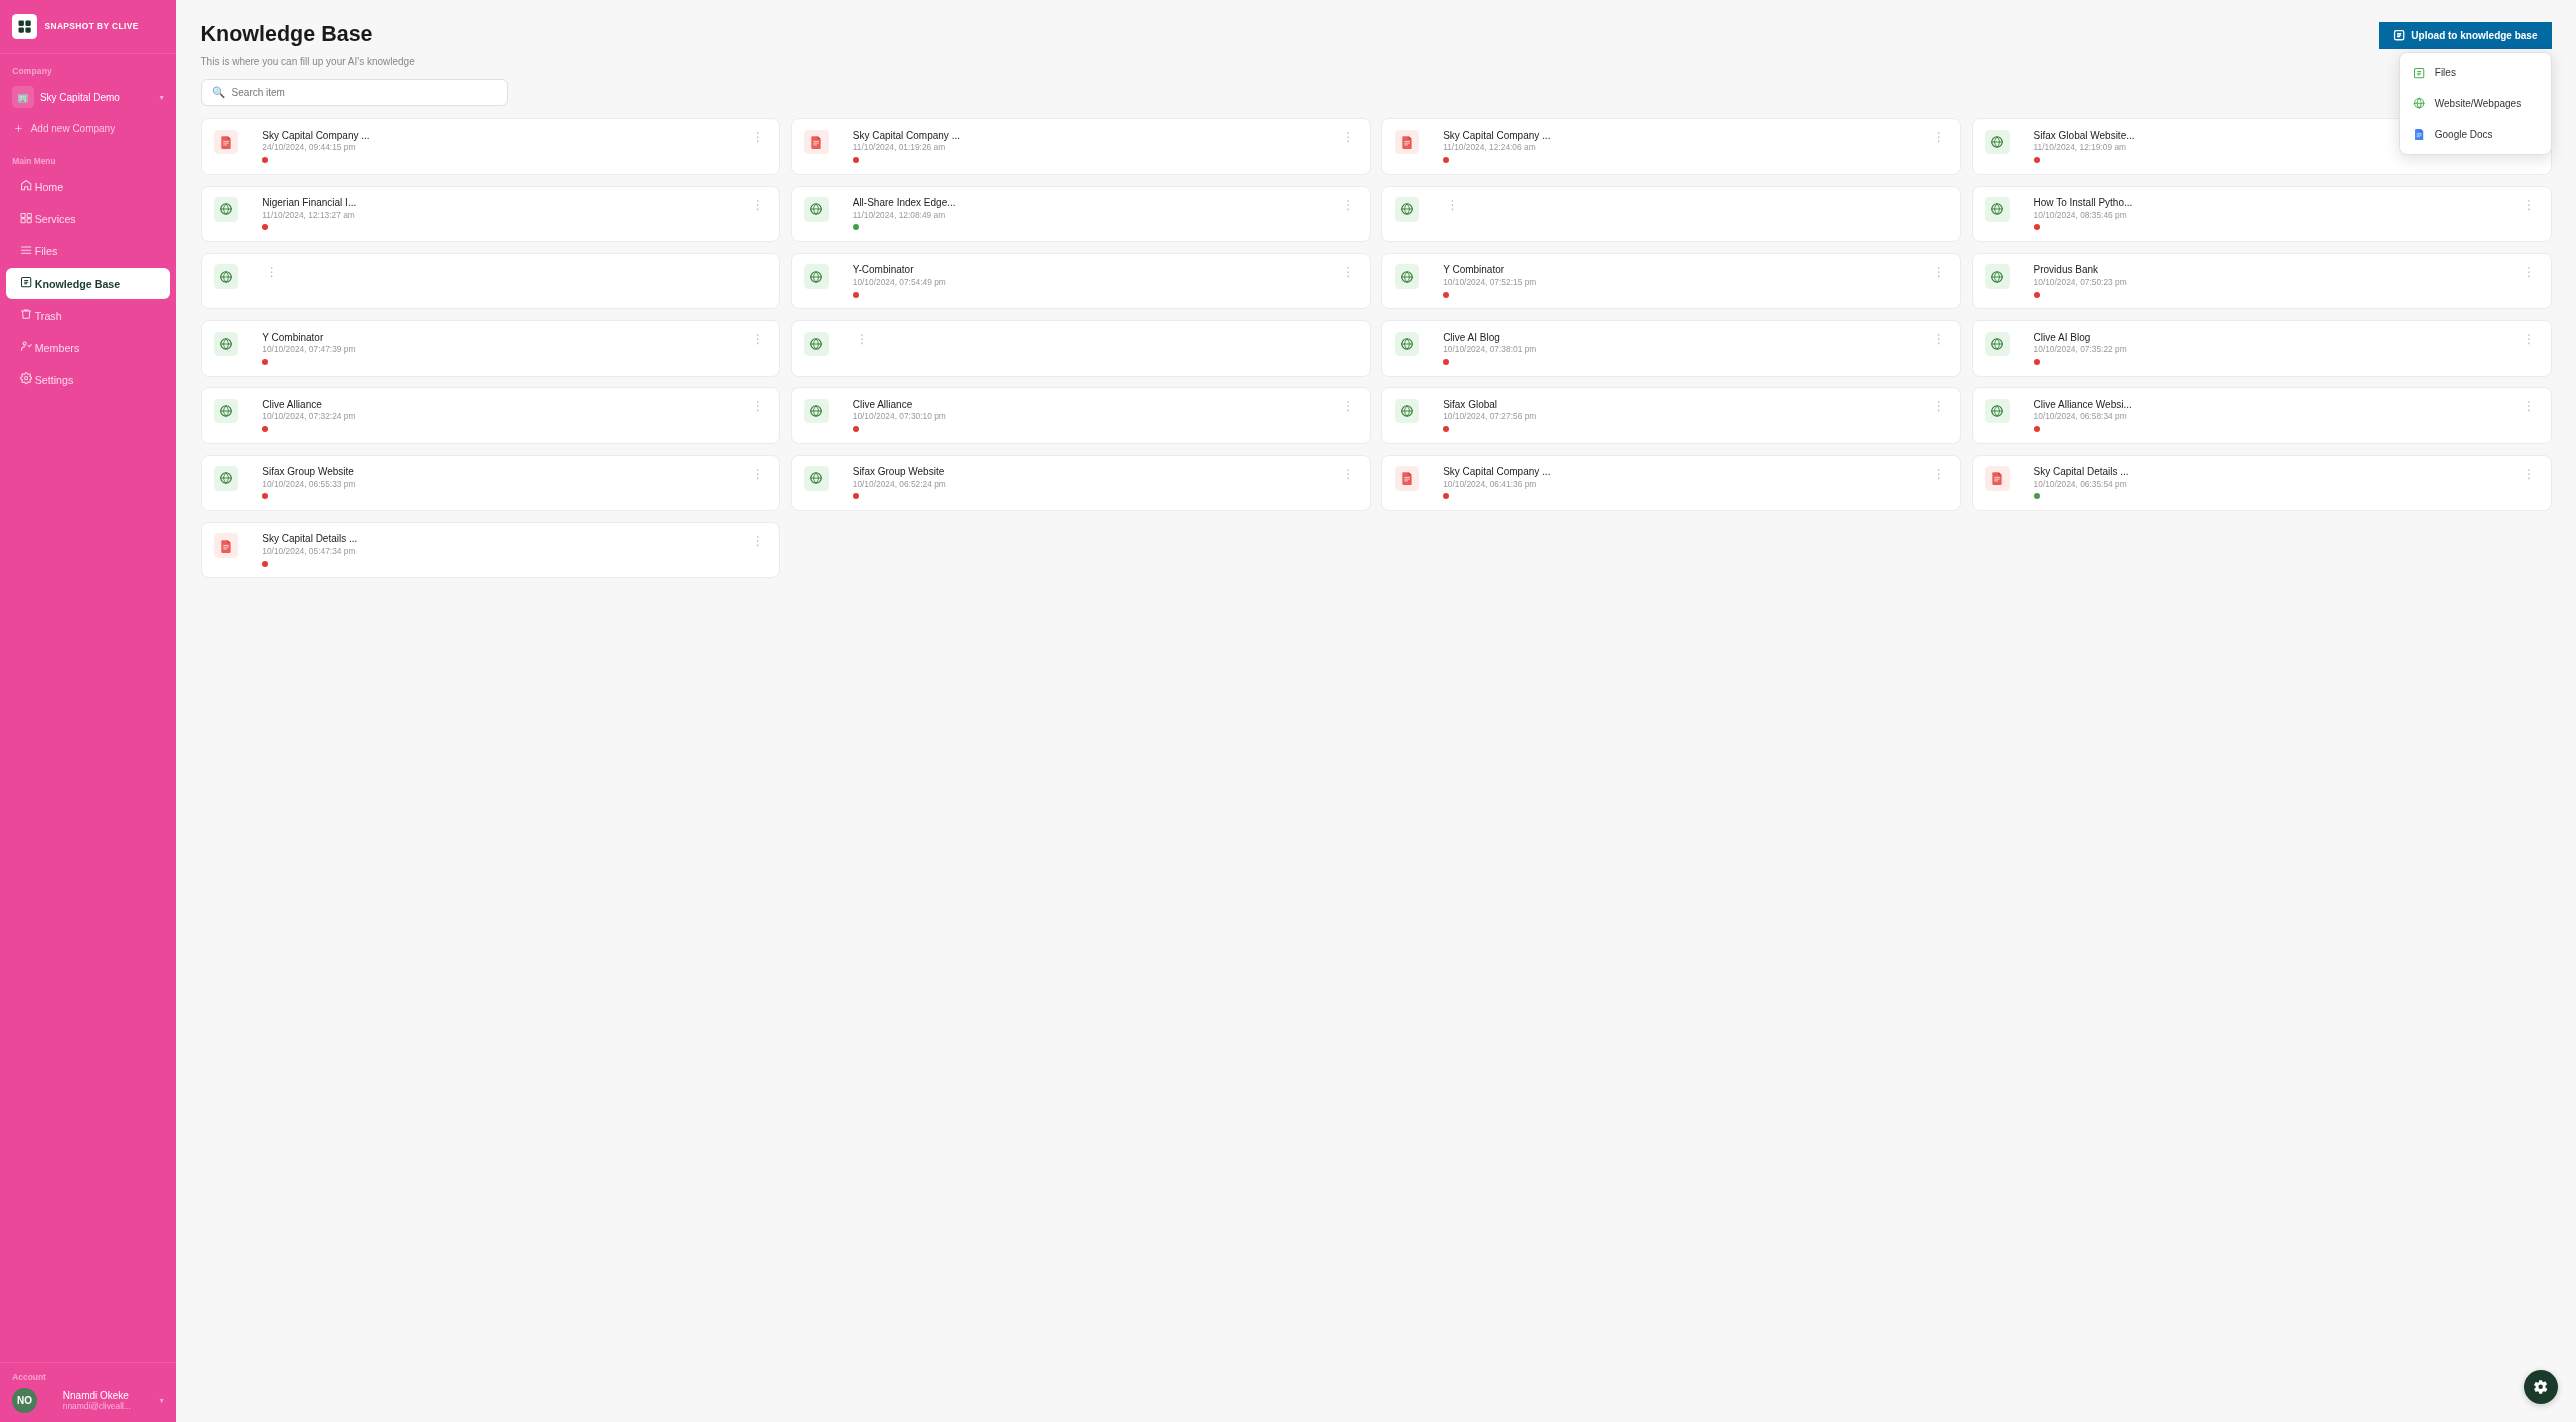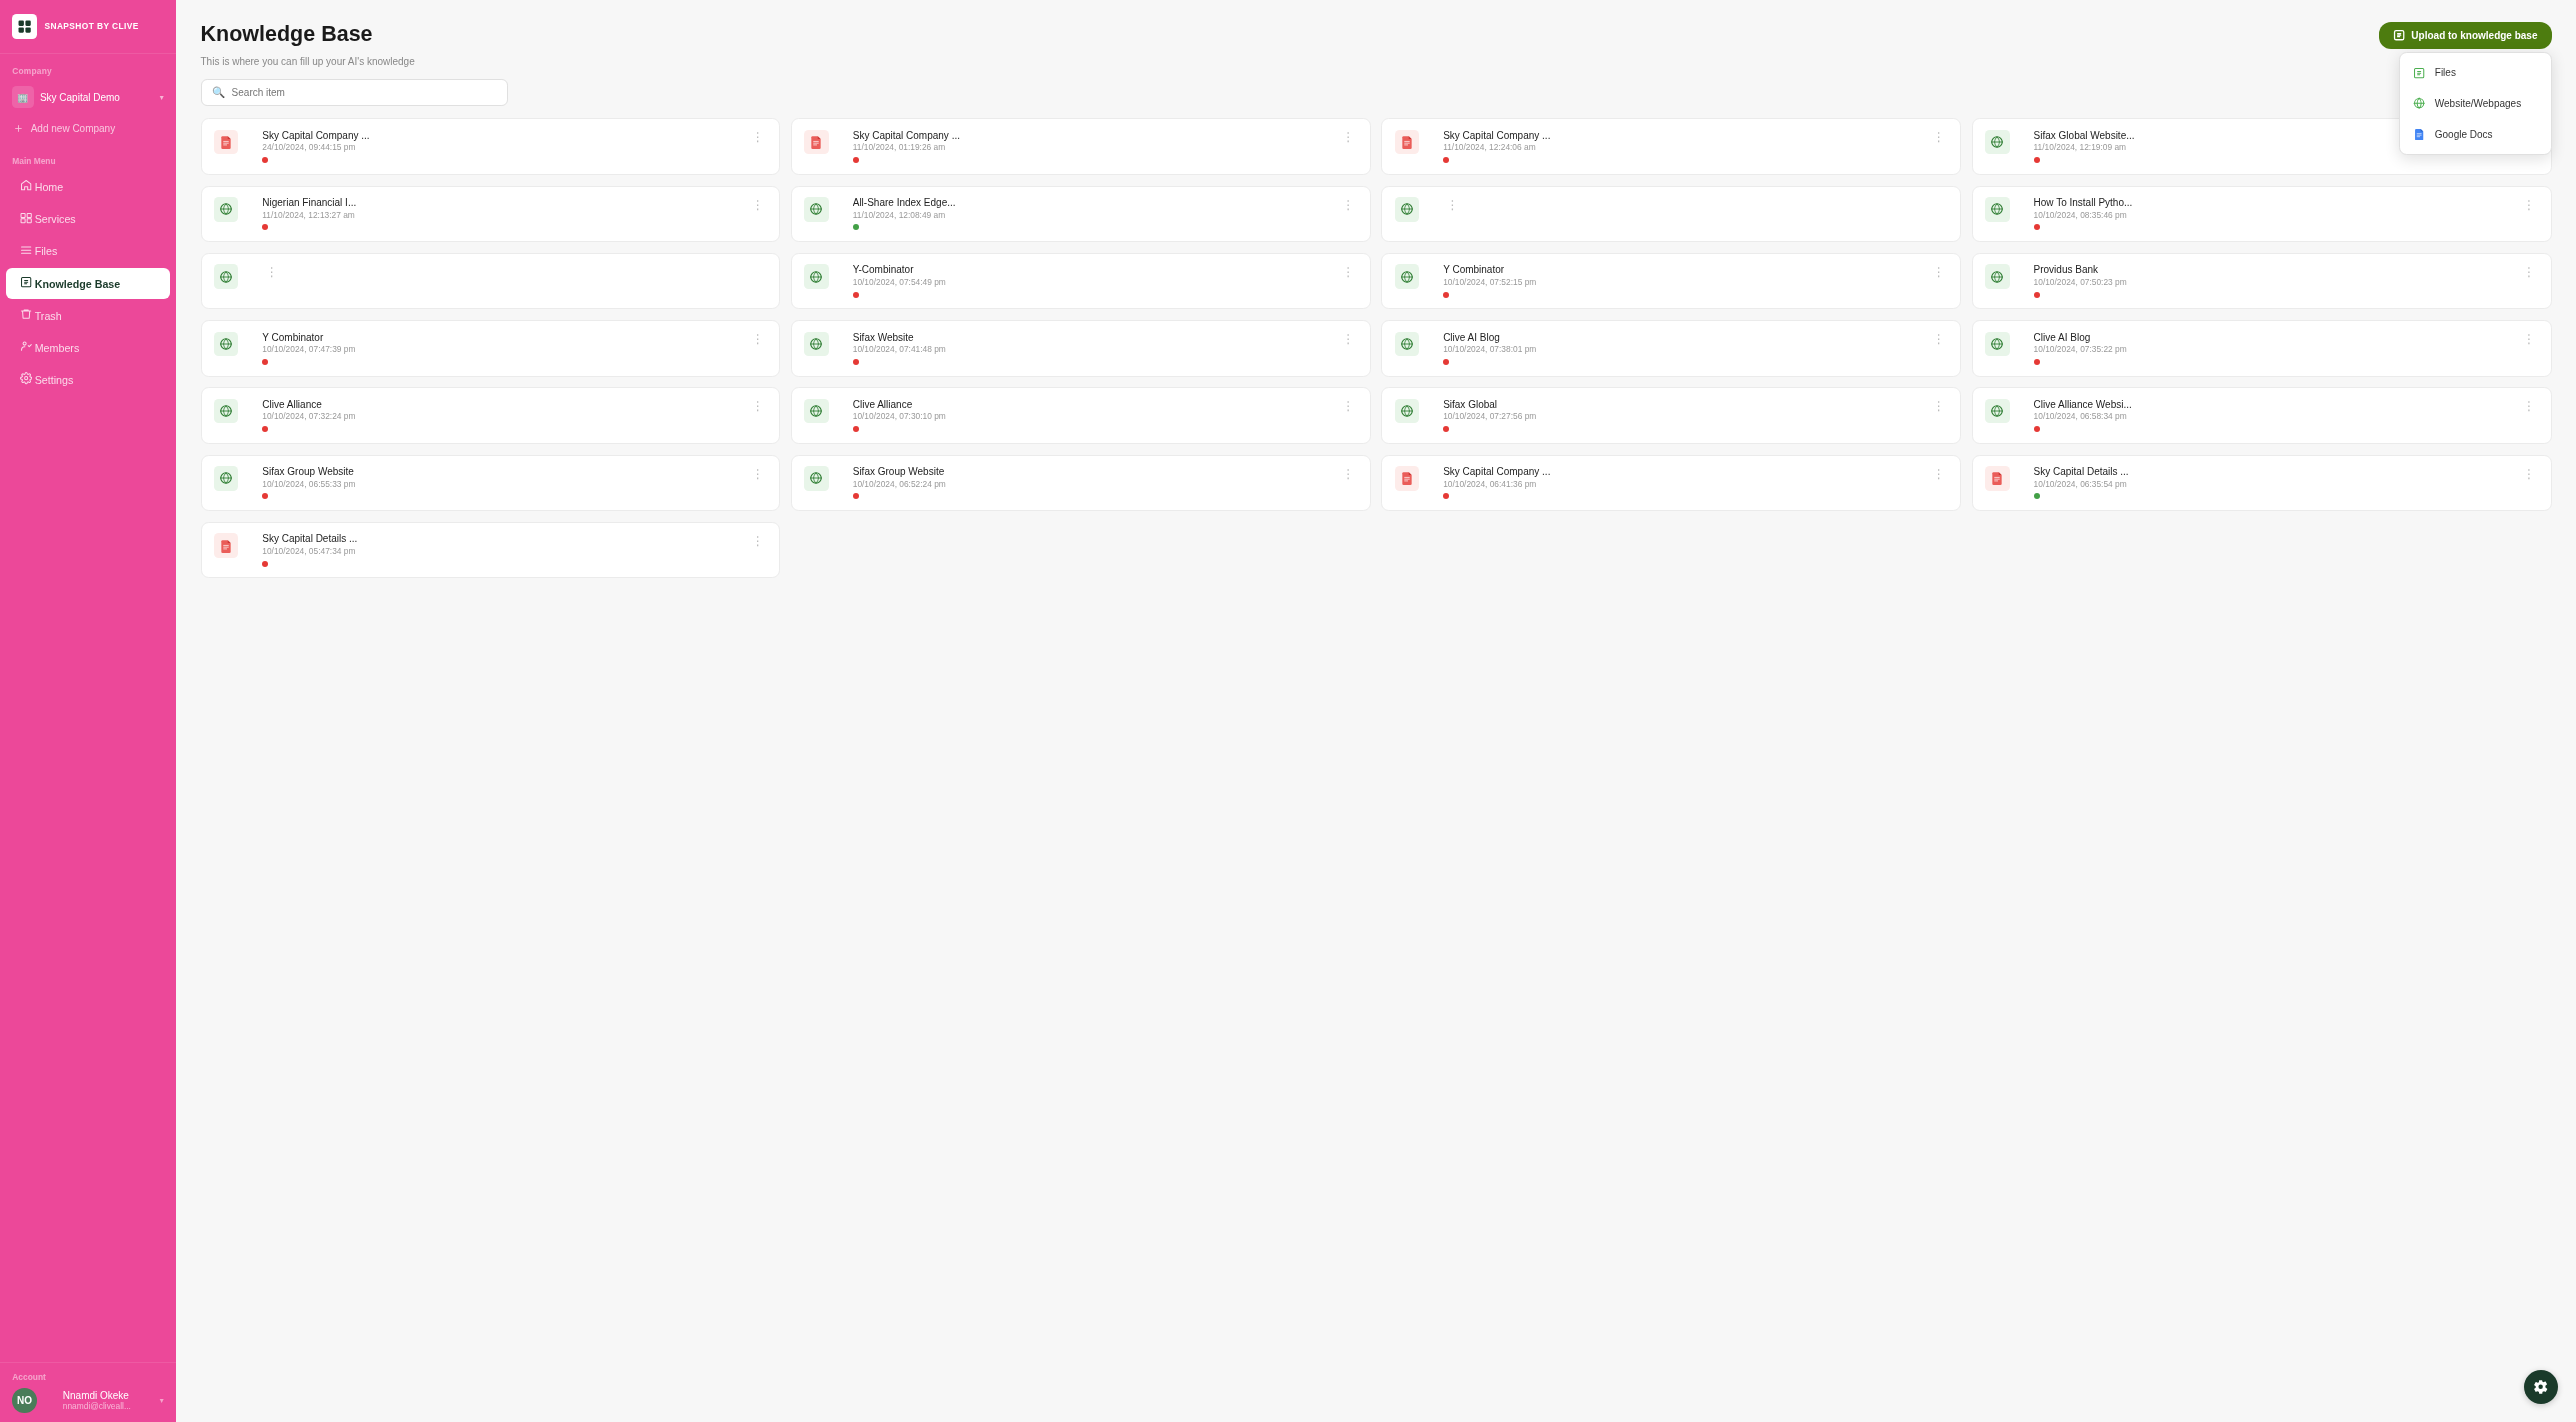--- a/index.html
+++ b/index.html
@@ -165,24 +165,24 @@
       font-size: 10px;
       color: #555;
       width: 100%;
       background: transparent;
     }
 
     .upload-btn {
       display: flex;
       align-items: center;
       gap: 6.1px;
-      background: #4d7c0f;
+      background: #0369a1;
       color: #fff;
       border: none;
-      border-radius: 12px;
+      border-radius: 0;
       padding: 7.7px 14px;
       font-size: 10px;
       font-weight: 600;
       cursor: pointer;
       position: relative;
     }
 
     
     .dropdown-menu {
       position: absolute;
@@ -628,25 +628,20 @@
   </div>
         <div class="knowledge-card">
     <div class="card-icon web">
             <svg class="web-svg" viewBox="0 0 24 24" fill="none">
   <circle cx="12" cy="12" r="9" stroke="#2e7d32" stroke-width="2"></circle>
   <path d="M2 12h20" stroke="#2e7d32" stroke-width="1.5"></path>
   <path d="M12 3c-2.5 3-4 5.5-4 9s1.5 6 4 9" stroke="#2e7d32" stroke-width="1.5" fill="none"></path>
   <path d="M12 3c2.5 3 4 5.5 4 9s-1.5 6-4 9" stroke="#2e7d32" stroke-width="1.5" fill="none"></path>
 </svg>
           </div>
-    <div class="card-inner">
-      <div class="card-title">Sifax Website</div>
-      <div class="card-date">10/10/2024, 07:41:48 pm</div>
-      <div class="card-status "></div>
-    </div>
     <span class="card-menu">⋮</span>
   </div>
         <div class="knowledge-card">
     <div class="card-icon web">
             <svg class="web-svg" viewBox="0 0 24 24" fill="none">
   <circle cx="12" cy="12" r="9" stroke="#2e7d32" stroke-width="2"></circle>
   <path d="M2 12h20" stroke="#2e7d32" stroke-width="1.5"></path>
   <path d="M12 3c-2.5 3-4 5.5-4 9s1.5 6 4 9" stroke="#2e7d32" stroke-width="1.5" fill="none"></path>
   <path d="M12 3c2.5 3 4 5.5 4 9s-1.5 6-4 9" stroke="#2e7d32" stroke-width="1.5" fill="none"></path>
 </svg>

